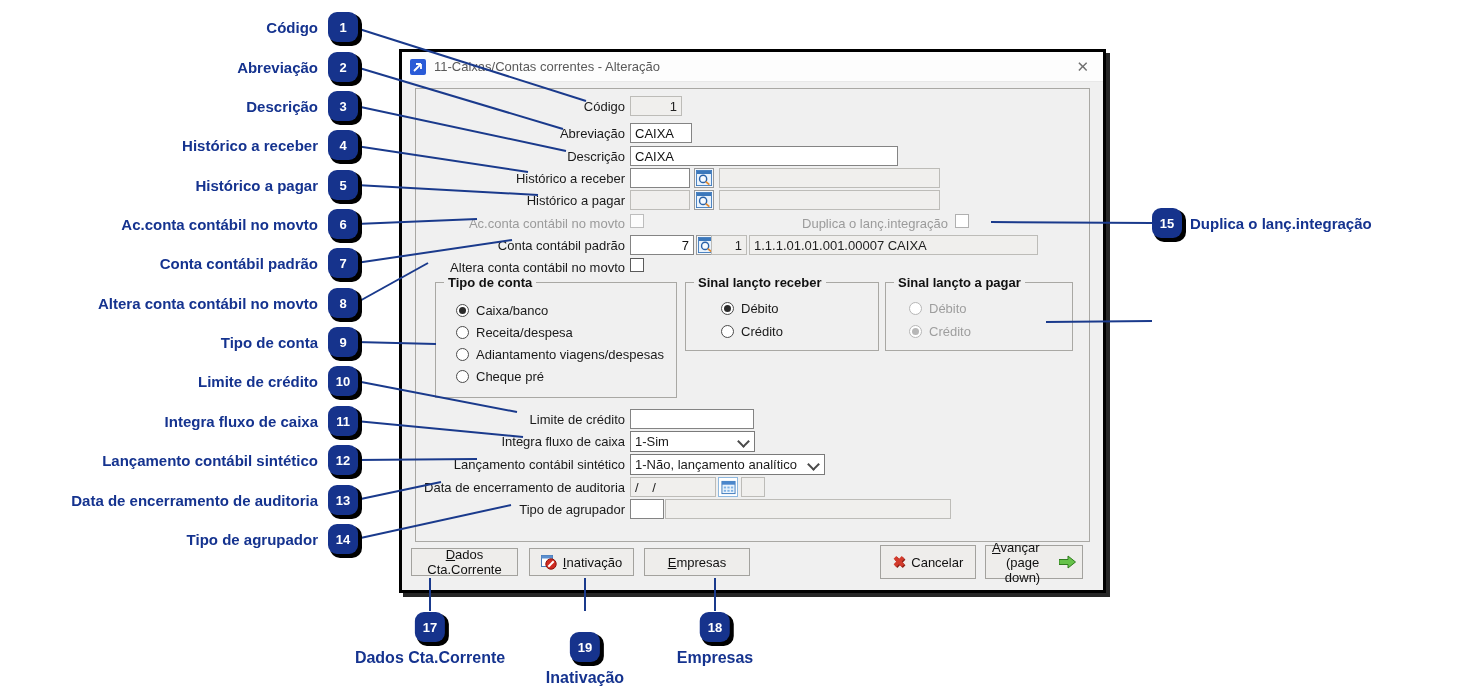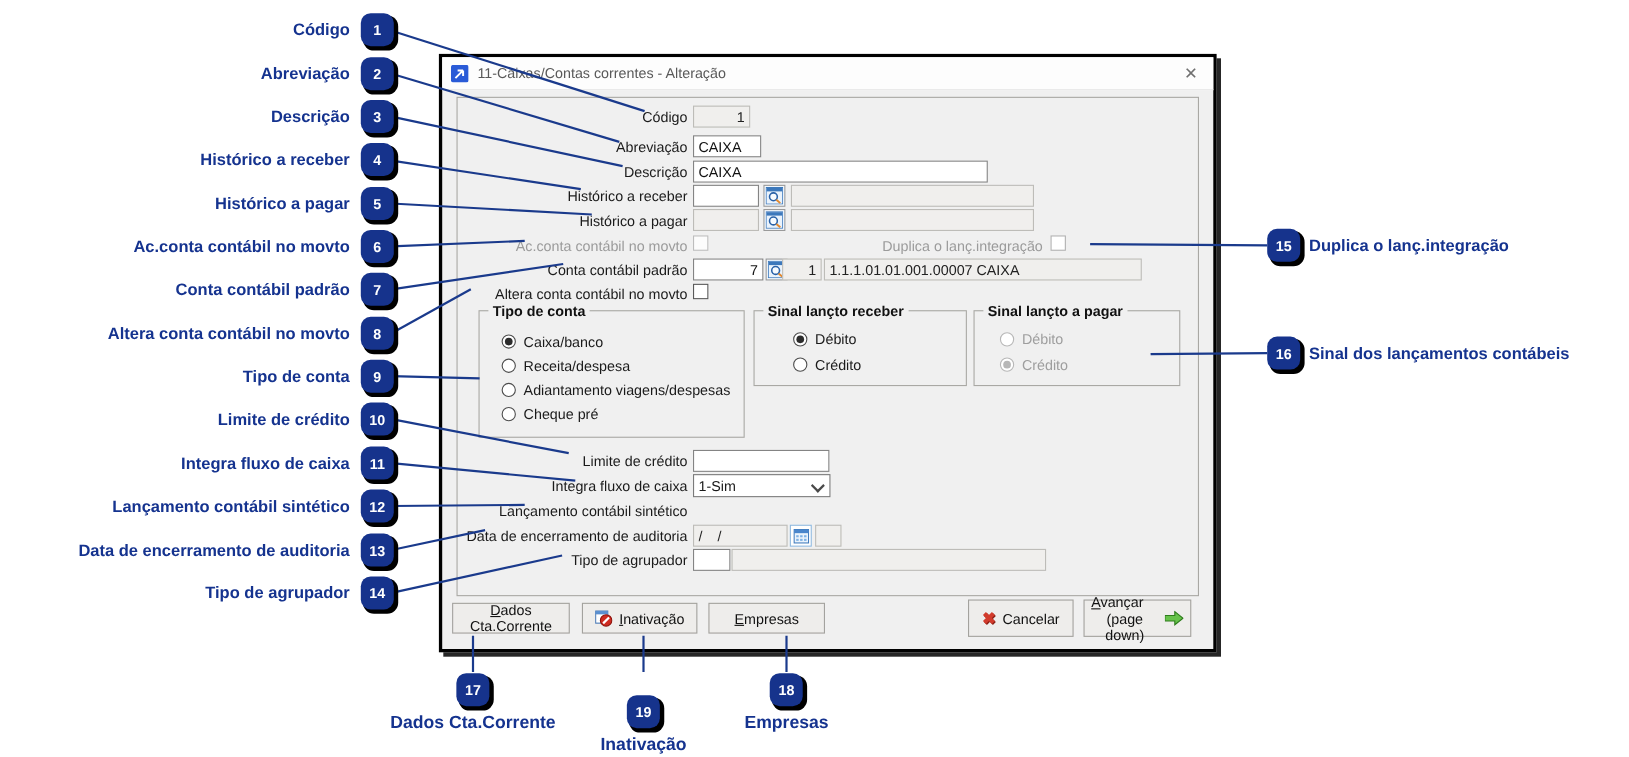--- a/index.html
+++ b/index.html
@@ -181,20 +181,24 @@
     <span class="lblr" style="right:478px;top:360px;">Limite de crédito</span>
     <input class="fld" style="left: 228px; top: 357px; width: 124px;" value="">
 
     <span class="lblr" style="right:478px;top:382px;">Integra fluxo de caixa</span>
     <div class="combo" style="left:228px;top:379px;width:125px;">
       <span>1-Sim</span>
       <span class="chev"></span>
     </div>
 
     <span class="lblr" style="right:478px;top:405px;">Lançamento contábil sintético</span>
+    <div class="combo" style="left:228px;top:402px;width:195px;">
+      <span>1-Não, lançamento analítico</span>
+      <span class="chev"></span>
+    </div>
 
     <span class="lblr" style="right:478px;top:428px;">Data de encerramento de auditoria</span>
     <input class="fld dis mask" style="left: 228px; top: 425px; width: 86px;" value="/ /">
     <button class="cal" style="left:316px;top:425px;border-color:#8fb8de;background:#fff;">
       <svg width="15" height="15" viewBox="0 0 16 16">
           <rect x="1" y="1.5" width="14" height="13" fill="#eaf3fc" stroke="#3c78bb"></rect>
           <rect x="1" y="1.5" width="14" height="3.5" fill="#4a86cc"></rect>
           <g fill="#7fb2e5">
             <rect x="3" y="7" width="2.4" height="2"></rect>
             <rect x="6.8" y="7" width="2.4" height="2"></rect>
@@ -323,24 +327,20 @@
   </div>
   <div class="row-l" style="top:524px;">
     <span class="cl-label">Tipo de agrupador</span>
     <span class="badge">14</span>
   </div>
 
   <div class="row-r" style="top:208px;">
     <span class="badge">15</span>
     <span class="cl-label">Duplica o lanç.integração</span>
   </div>
-  <div class="row-r" style="top:306px;">
-    <span class="badge">16</span>
-    <span class="cl-label">Sinal dos lançamentos contábeis</span>
-  </div>
 
   <div class="col-b" style="left:430px;top:612px;">
     <span class="badge">17</span>
     <span class="cl-label" style="font-size:16px;">Dados Cta.Corrente</span>
   </div>
   <div class="col-b" style="left:585px;top:632px;">
     <span class="badge">19</span>
     <span class="cl-label" style="font-size:16px;">Inativação</span>
   </div>
   <div class="col-b" style="left:715px;top:612px;">

